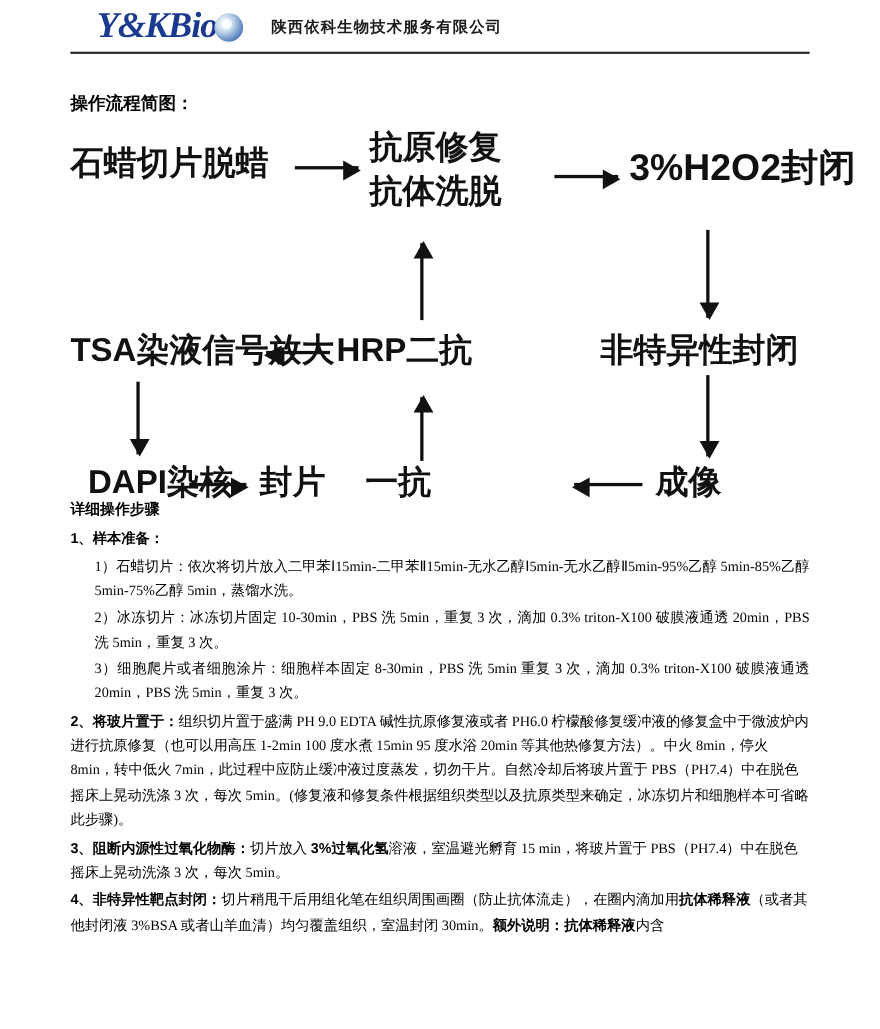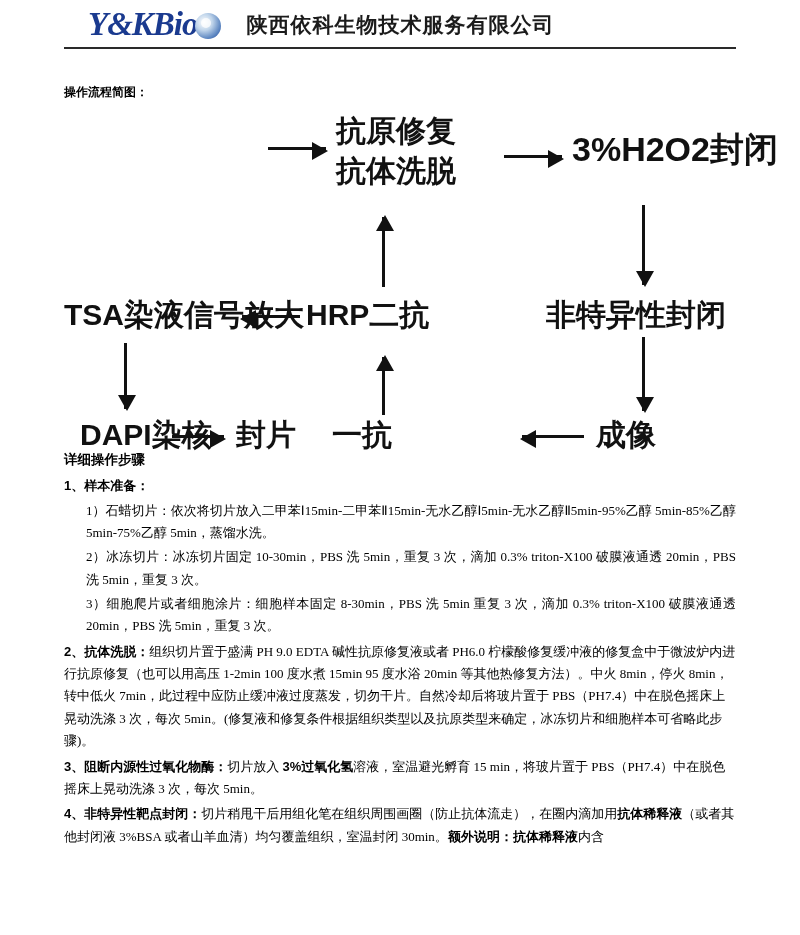--- a/index.html
+++ b/index.html
@@ -59,39 +59,39 @@
     content: "";
     position: absolute;
     left: 6px; top: 5px;
     width: 10px; height: 10px;
     border-radius: 50%;
     background: #ffffff;
     opacity: 0.75;
   }
   .company-name {
     font-family: Liberation Serif, serif;
-    font-size: 21px;
+    font-size: 14px;
     font-weight: bold;
     color: #1b1b1b;
     margin-left: 26px;
     letter-spacing: 1px;
   }
   .header-rule {
     border: none;
     border-top: 2px solid #2a2a2a;
     margin: 6px 64px 0 64px;
   }
 
   
   .content {
     padding: 10px 64px 0 64px;
   }
   .section-title {
     font-family: Liberation Sans, sans-serif;
-    font-size: 12px;
+    font-size: 16px;
     font-weight: bold;
     margin: 6px 0 4px 0;
   }
 
   
   .flow {
     position: relative;
     width: 672px;
     height: 330px;
     margin: 4px 0 0 0;
@@ -200,20 +200,21 @@
     </div>
     <hr class="header-rule">
   </div>
 
   <div class="content">
 
     <div class="section-title">操作流程简图：</div>
 
     <div class="flow">
 
+      <div class="flow-node n-big" style="left:0px; top:22px;">石蜡切片脱蜡</div>
 
       <div class="arrow-h" style="left:204px; top:42px; width:58px;"></div>
 
       <div class="flow-node n-big" style="left:272px; top:8px;">抗原修复</div>
       <div class="flow-node n-big" style="left:272px; top:48px;">抗体洗脱</div>
 
       <div class="arrow-h" style="left:440px; top:50px; width:58px;"></div>
 
       <div class="flow-node n-mid" style="left:508px; top:24px;">3%H2O2封闭</div>
 
@@ -252,21 +253,21 @@
       <div class="steps-heading">详细操作步骤</div>
 
       <div class="step">
         <span class="step-title">1、</span><span class="step-title">样本准备：</span>
         <div class="sub">1）石蜡切片：依次将切片放入二甲苯Ⅰ15min-二甲苯Ⅱ15min-无水乙醇Ⅰ5min-无水乙醇Ⅱ5min-95%乙醇 5min-85%乙醇 5min-75%乙醇 5min，蒸馏水洗。</div>
         <div class="sub">2）冰冻切片：冰冻切片固定 10-30min，PBS 洗 5min，重复 3 次，滴加 0.3% triton-X100 破膜液通透 20min，PBS 洗 5min，重复 3 次。</div>
         <div class="sub">3）细胞爬片或者细胞涂片：细胞样本固定 8-30min，PBS 洗 5min 重复 3 次，滴加 0.3% triton-X100 破膜液通透 20min，PBS 洗 5min，重复 3 次。</div>
       </div>
 
       <div class="step">
-        <span class="step-title">2、</span><span class="step-title">抗体洗脱：</span><span class="step-body">组织切片置于盛满 PH 9.0 EDTA 碱性抗原修复液或者 PH6.0 柠檬酸修复缓冲液的修复盒中于微波炉内进行抗原修复（也可以用高压 1-2min 100 度水煮 15min 95 度水浴 20min 等其他热修复方法）。中火 8min，停火 8min，转中低火 7min，此过程中应防止缓冲液过度蒸发，切勿干片。自然冷却后将玻片置于 PBS（PH7.4）中在脱色摇床上晃动洗涤 3 次，每次 5min。(修复液和修复条件根据组织类型以及抗原类型来确定，冰冻切片和细胞样本可省略此步骤)。</span>
+        <span class="step-title">2、</span><span class="step-title">将玻片置于：</span><span class="step-body">组织切片置于盛满 PH 9.0 EDTA 碱性抗原修复液或者 PH6.0 柠檬酸修复缓冲液的修复盒中于微波炉内进行抗原修复（也可以用高压 1-2min 100 度水煮 15min 95 度水浴 20min 等其他热修复方法）。中火 8min，停火 8min，转中低火 7min，此过程中应防止缓冲液过度蒸发，切勿干片。自然冷却后将玻片置于 PBS（PH7.4）中在脱色摇床上晃动洗涤 3 次，每次 5min。(修复液和修复条件根据组织类型以及抗原类型来确定，冰冻切片和细胞样本可省略此步骤)。</span>
       </div>
 
       <div class="step">
         <span class="step-title">3、</span><span class="step-title">阻断内源性过氧化物酶：</span><span class="step-body">切片放入 </span><span class="inline-b">3%过氧化氢</span><span class="step-body">溶液，室温避光孵育 15 min，将玻片置于 PBS（PH7.4）中在脱色摇床上晃动洗涤 3 次，每次 5min。</span>
       </div>
 
       <div class="step">
         <span class="step-title">4、</span><span class="step-title">非特异性靶点封闭：</span><span class="step-body">切片稍甩干后用组化笔在组织周围画圈（防止抗体流走），在圈内滴加用</span><span class="inline-b">抗体稀释液</span><span class="step-body">（或者其他封闭液 3%BSA 或者山羊血清）均匀覆盖组织，室温封闭 30min。</span><span class="inline-b">额外说明：</span><span class="inline-b">抗体稀释液</span><span class="step-body">内含</span>
       </div>
     </div>

